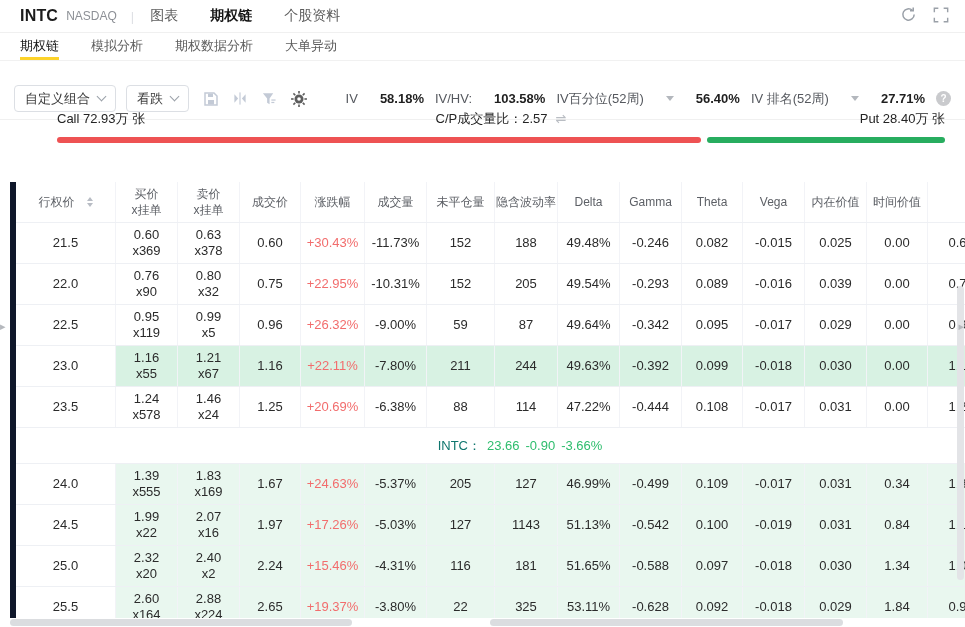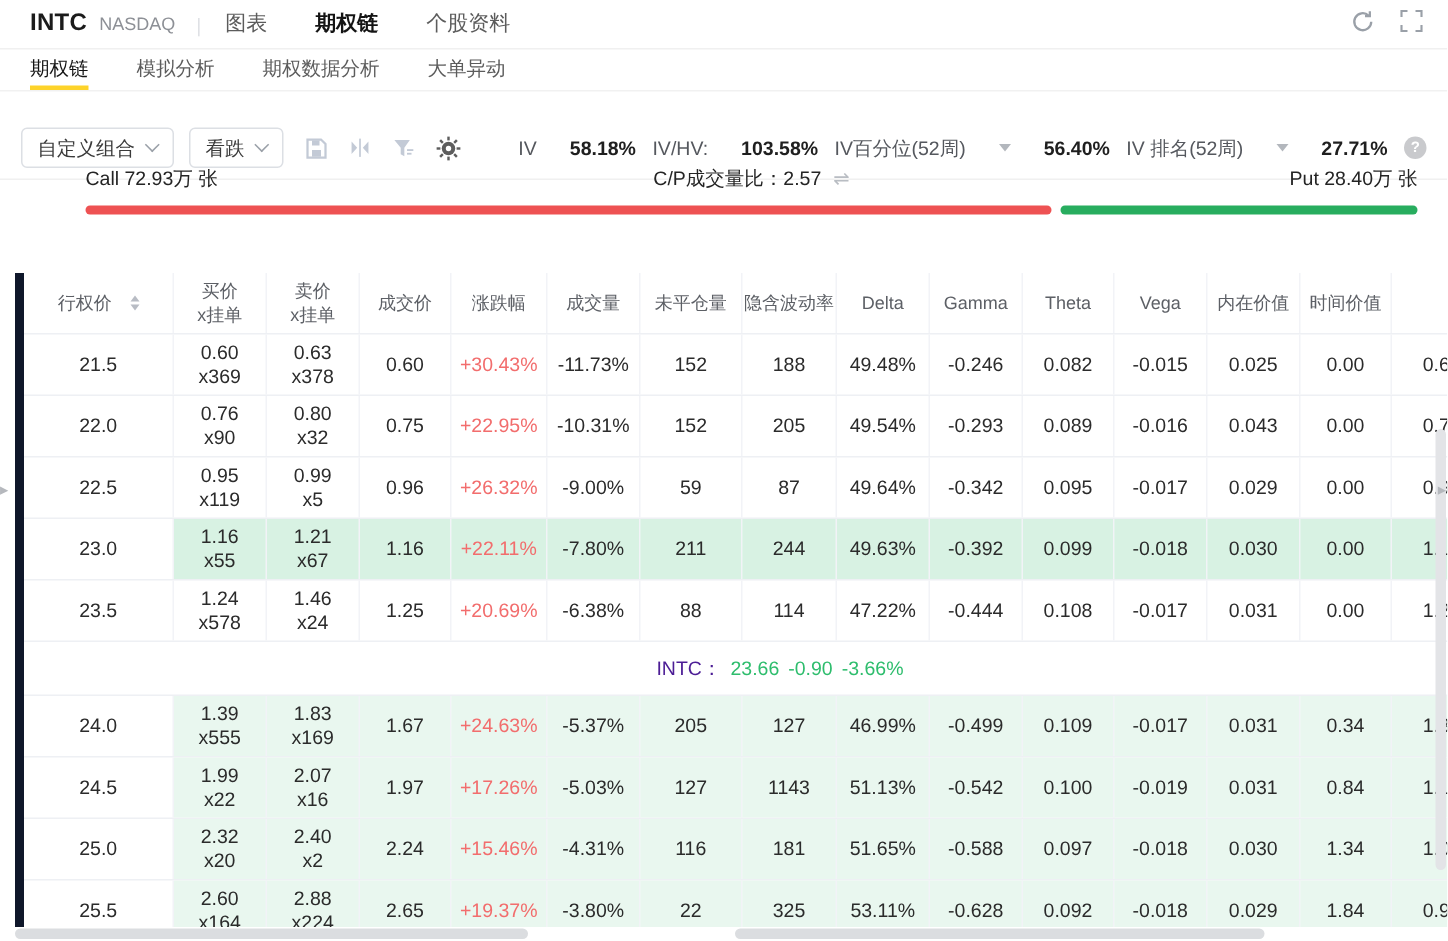--- a/index.html
+++ b/index.html
@@ -72,21 +72,21 @@
   .sort-icon { display:flex; flex-direction:column; gap:2px; cursor:pointer; }
   .tri-up { width:0; height:0; border-left:3.5px solid transparent; border-right:3.5px solid transparent;
     border-bottom:4.5px solid #b8bcc4; }
   .tri-dn { width:0; height:0; border-left:3.5px solid transparent; border-right:3.5px solid transparent;
     border-top:4.5px solid #b8bcc4; }
   .up-red { color:var(--up-red,#f26d6d); }
   .hl-strong > .cell:not(:first-child) { background:var(--hl-strong,#d8f2e3); }
   .hl-light  > .cell:not(:first-child) { background:var(--hl-light,#e9f7ef); }
   .quote-row { width:973px; height:36px; display:flex; align-items:center; justify-content:center;
     border-bottom:1px solid #eef0f4; font-size:13px; gap:0; }
-  .quote-row .q-lbl { color:#4c1d95;margin-left:35px; }
+  .quote-row .q-lbl { color:#0f766e;margin-left:35px; }
   .quote-row .q-val { color:var(--quote-green,#2ebd6d); margin-left:6px; }
   
   .h-thumb1 { position:absolute; left:10px; top:619px; width:342px; height:7px; border-radius:4px; background:#dbdde0; }
   .h-thumb2 { position:absolute; left:490px; top:619px; width:353px; height:7px; border-radius:4px; background:#dbdde0; }
   .v-thumb  { position:absolute; right:1px; top:286px; width:7px; height:294px; border-radius:4px; background:#e3e4e7; }
   .edge-arrow { position:absolute; font-size:11px; color:#b5b8bd; cursor:pointer; }
   .edge-left { left:0; top:320px; }
   .edge-right { right:1px; top:320px; }
 </style>
 </head>
@@ -303,21 +303,21 @@
           </div>
           <div class="cell">0.75</div>
           <div class="cell up-red">+22.95%</div>
           <div class="cell">-10.31%</div>
           <div class="cell">152</div>
           <div class="cell">205</div>
           <div class="cell">49.54%</div>
           <div class="cell">-0.293</div>
           <div class="cell">0.089</div>
           <div class="cell">-0.016</div>
-          <div class="cell">0.043</div>
+          <div class="cell">0.039</div>
           <div class="cell">0.00</div>
           <div class="cell">0.7</div>
         </div>
         <div class="trow">
           <div class="cell">22.5</div>
           <div class="cell">
             <span>0.95</span>
             <span>x119</span>
           </div>
           <div class="cell">

